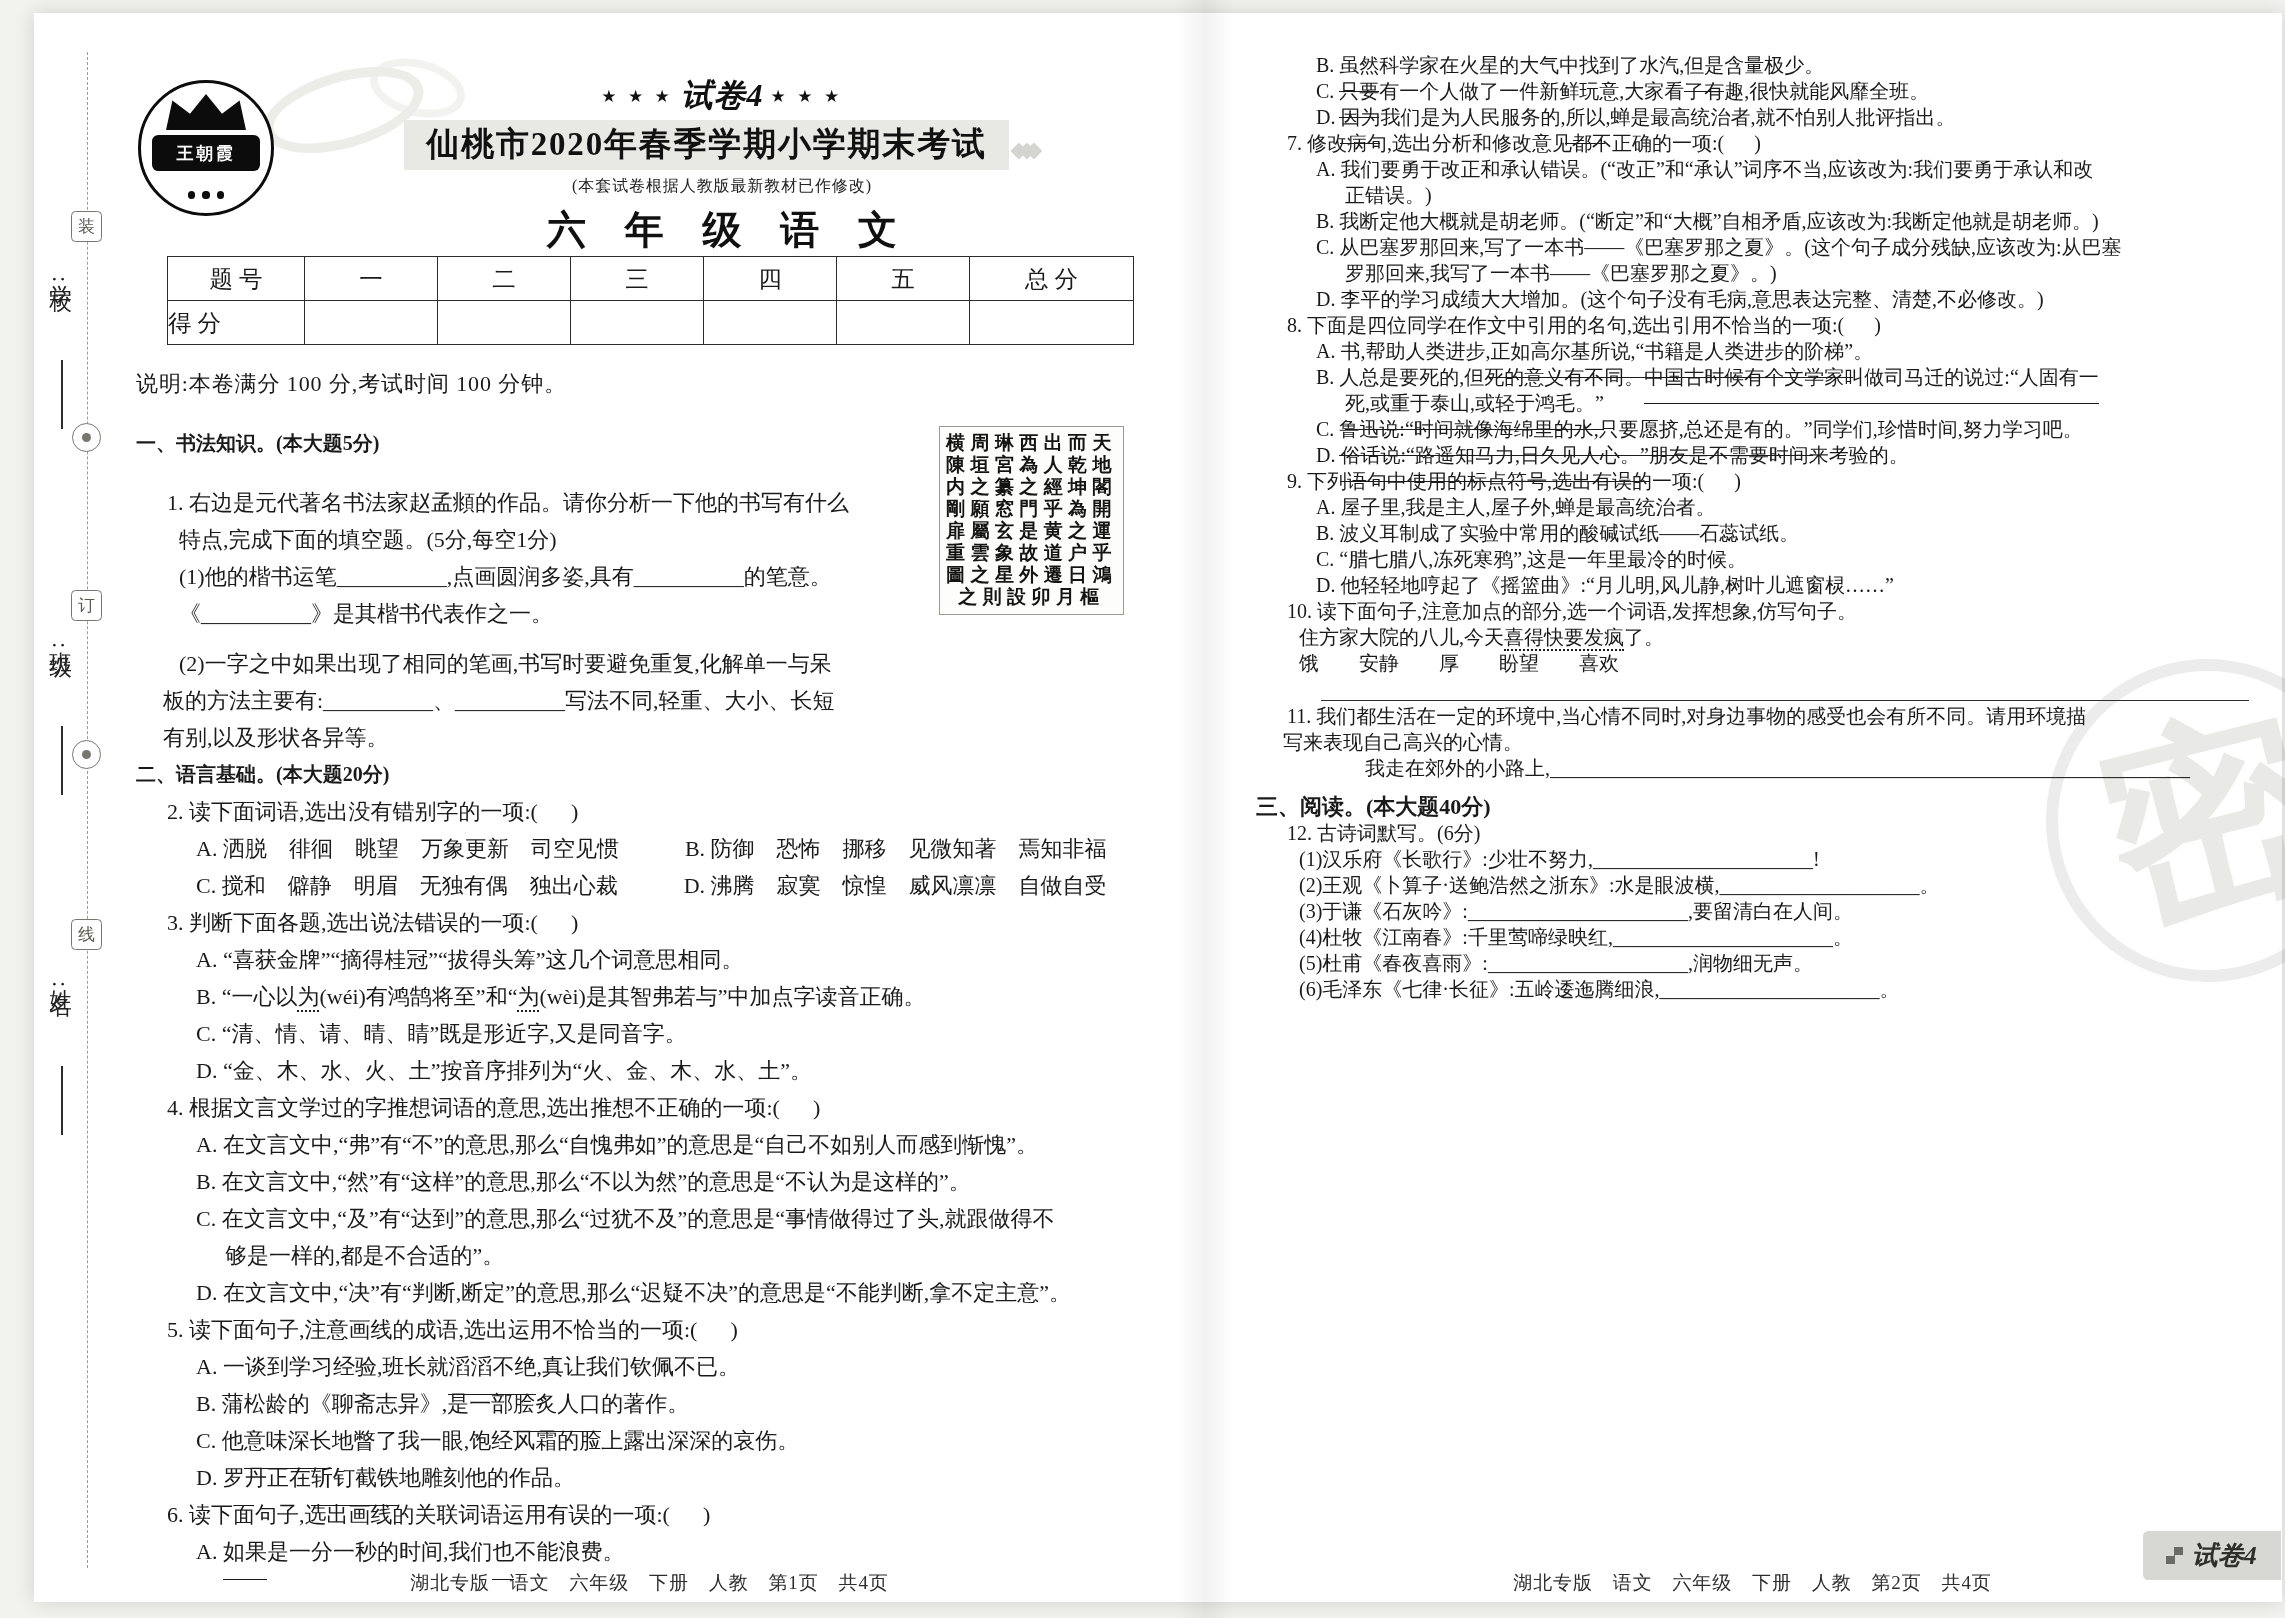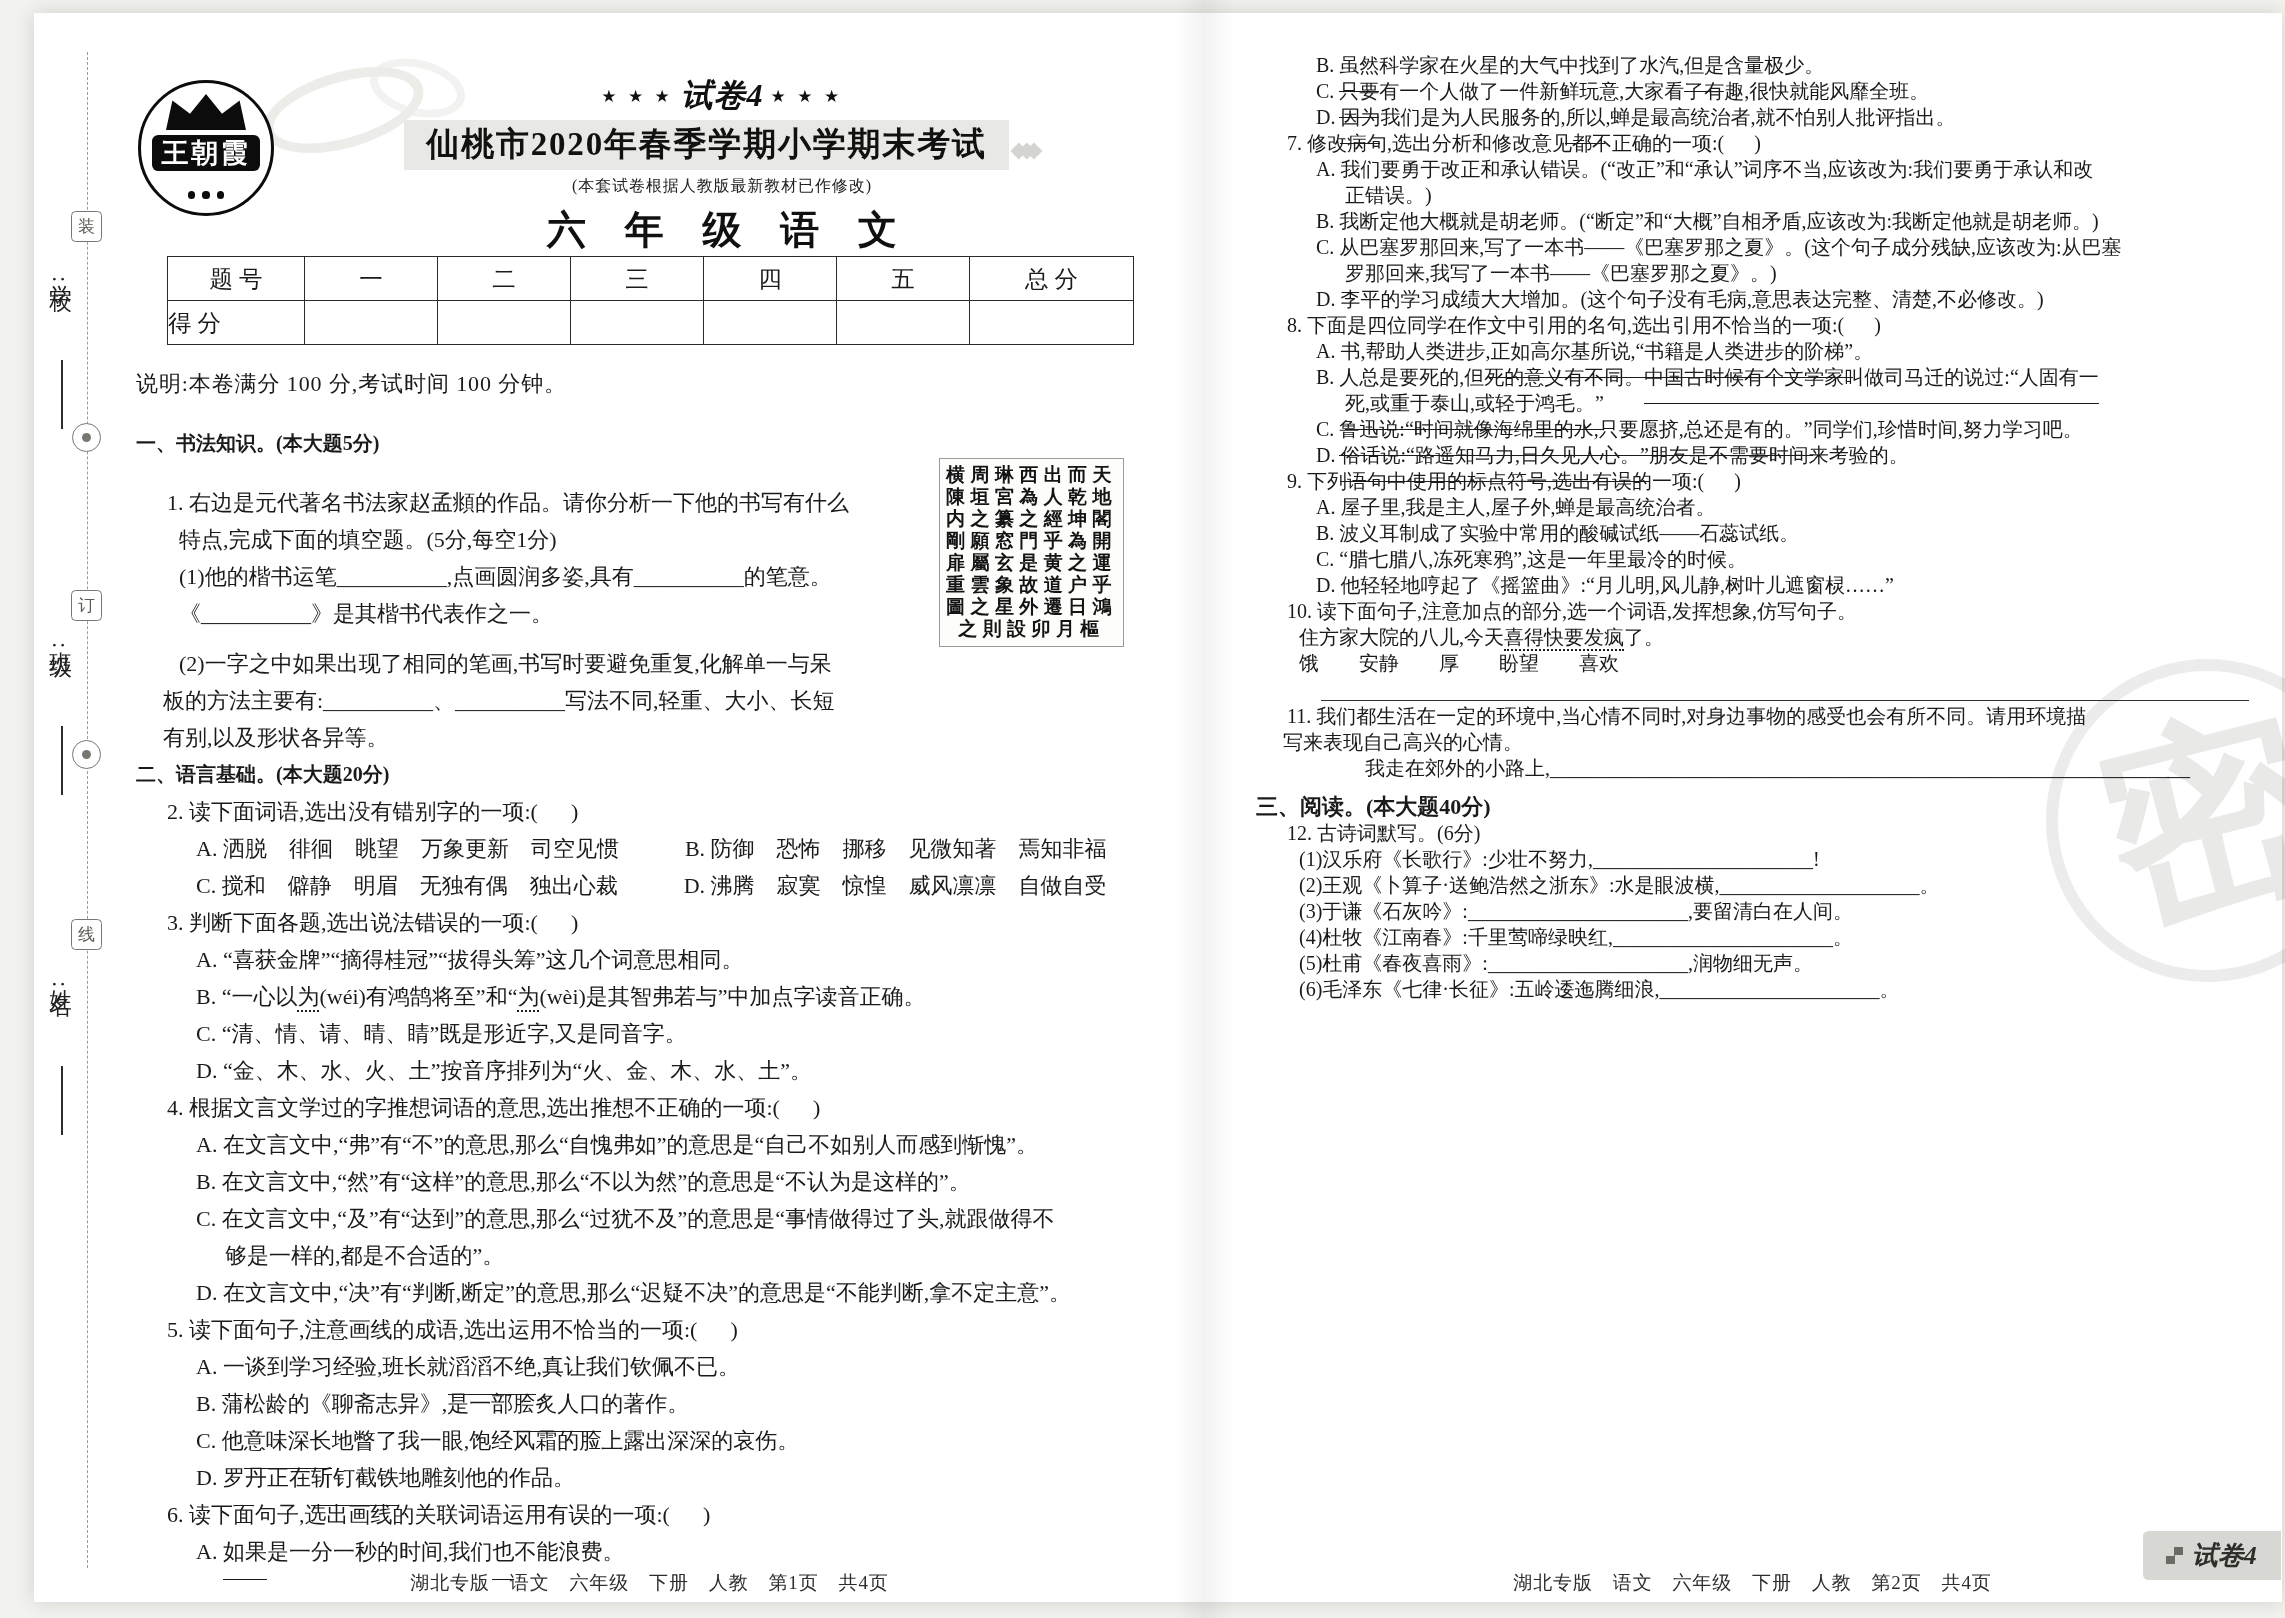--- a/index.html
+++ b/index.html
@@ -46,21 +46,21 @@
   .logo { position:absolute; left:138px; top:80px; width:136px; height:136px; z-index:3; }
   .logo-ring { width:100%; height:100%; border-radius:50%; border:3.6px solid #0c0c0c; background:#fff; position:relative; box-sizing:border-box; }
   .logo-crown {
     position:absolute; top:11px; left:50%; transform:translateX(-50%);
     width:80px; height:36px; background:#0c0c0c;
     clip-path:polygon(0 100%, 8% 18%, 30% 55%, 50% 0, 70% 55%, 92% 18%, 100% 100%);
   }
   .logo-band {
     position:absolute; top:52px; left:11px; right:11px; height:36px; background:#0c0c0c;
     border-radius:6.3px; color:#fff; display:flex; align-items:center; justify-content:center;
-    font-size:27px; font-weight:bold; letter-spacing:2.7px;
+    font-size:17px; font-weight:bold; letter-spacing:2.7px;
   }
   .logo-dots { position:absolute; bottom:14.5px; left:0; width:100%; display:flex; justify-content:center; gap:7.2px; }
   .logo-dots i { width:7.2px; height:7.2px; background:#0c0c0c; border-radius:50%; display:block; }
   .titles { position:absolute; left:369px; top:74px; width:706px; text-align:center; z-index:4; }
   .stars-line { font-size:17px; color:#111; letter-spacing:3.6px; }
   .stars-line .paper-no { font-size:32px; font-weight:bold; font-style:italic; margin:0 7.2px; letter-spacing:0.9px; vertical-align:-3.6px; }
   .band-wrap { margin-top:1.8px; white-space:nowrap; }
   .band {
     display:inline-block; background:#e8e8e4; padding:2.7px 22px;
     font-size:33px; font-weight:bold; letter-spacing:1.8px; color:#111;
@@ -93,21 +93,21 @@
   .opt2 { padding-left:89px; }
   .deep { padding-left:109px; }
   .nr   { padding-right:223px; }
   .gap  { margin-top:22px; }
   .gap2 { margin-top:12.7px; }
   .rule { height:23.5px; border-bottom:1.8px solid #2f2f2f; margin-left:65px; margin-bottom:2.7px; }
   .u-line { border-bottom:1.8px solid #1b1b1b; padding-bottom:15px; }
   .u-dot  { border-bottom:2.7px dotted #1b1b1b; padding-bottom:0.9px; }
   
   .calli {
-    position:absolute; left:939px; top:458px; width:185px; z-index:3;
+    position:absolute; left:939px; top:426px; width:185px; z-index:3;
     border:1.4px solid #9b9b94; background:#fdfdfb; padding:5.4px 3.6px;
     box-sizing:border-box; text-align:center;
   }
   .cal-row { font-size:19px; line-height:22px; letter-spacing:5.4px; color:#141414; font-weight:600; white-space:nowrap; }
   
   .wm {
     position:absolute; left:2046px; top:659px; width:299px; height:299px; z-index:1;
     border:12.7px solid rgba(70,70,65,.10); border-radius:50%;
     display:flex; align-items:center; justify-content:center; transform:rotate(-14deg);
   }

